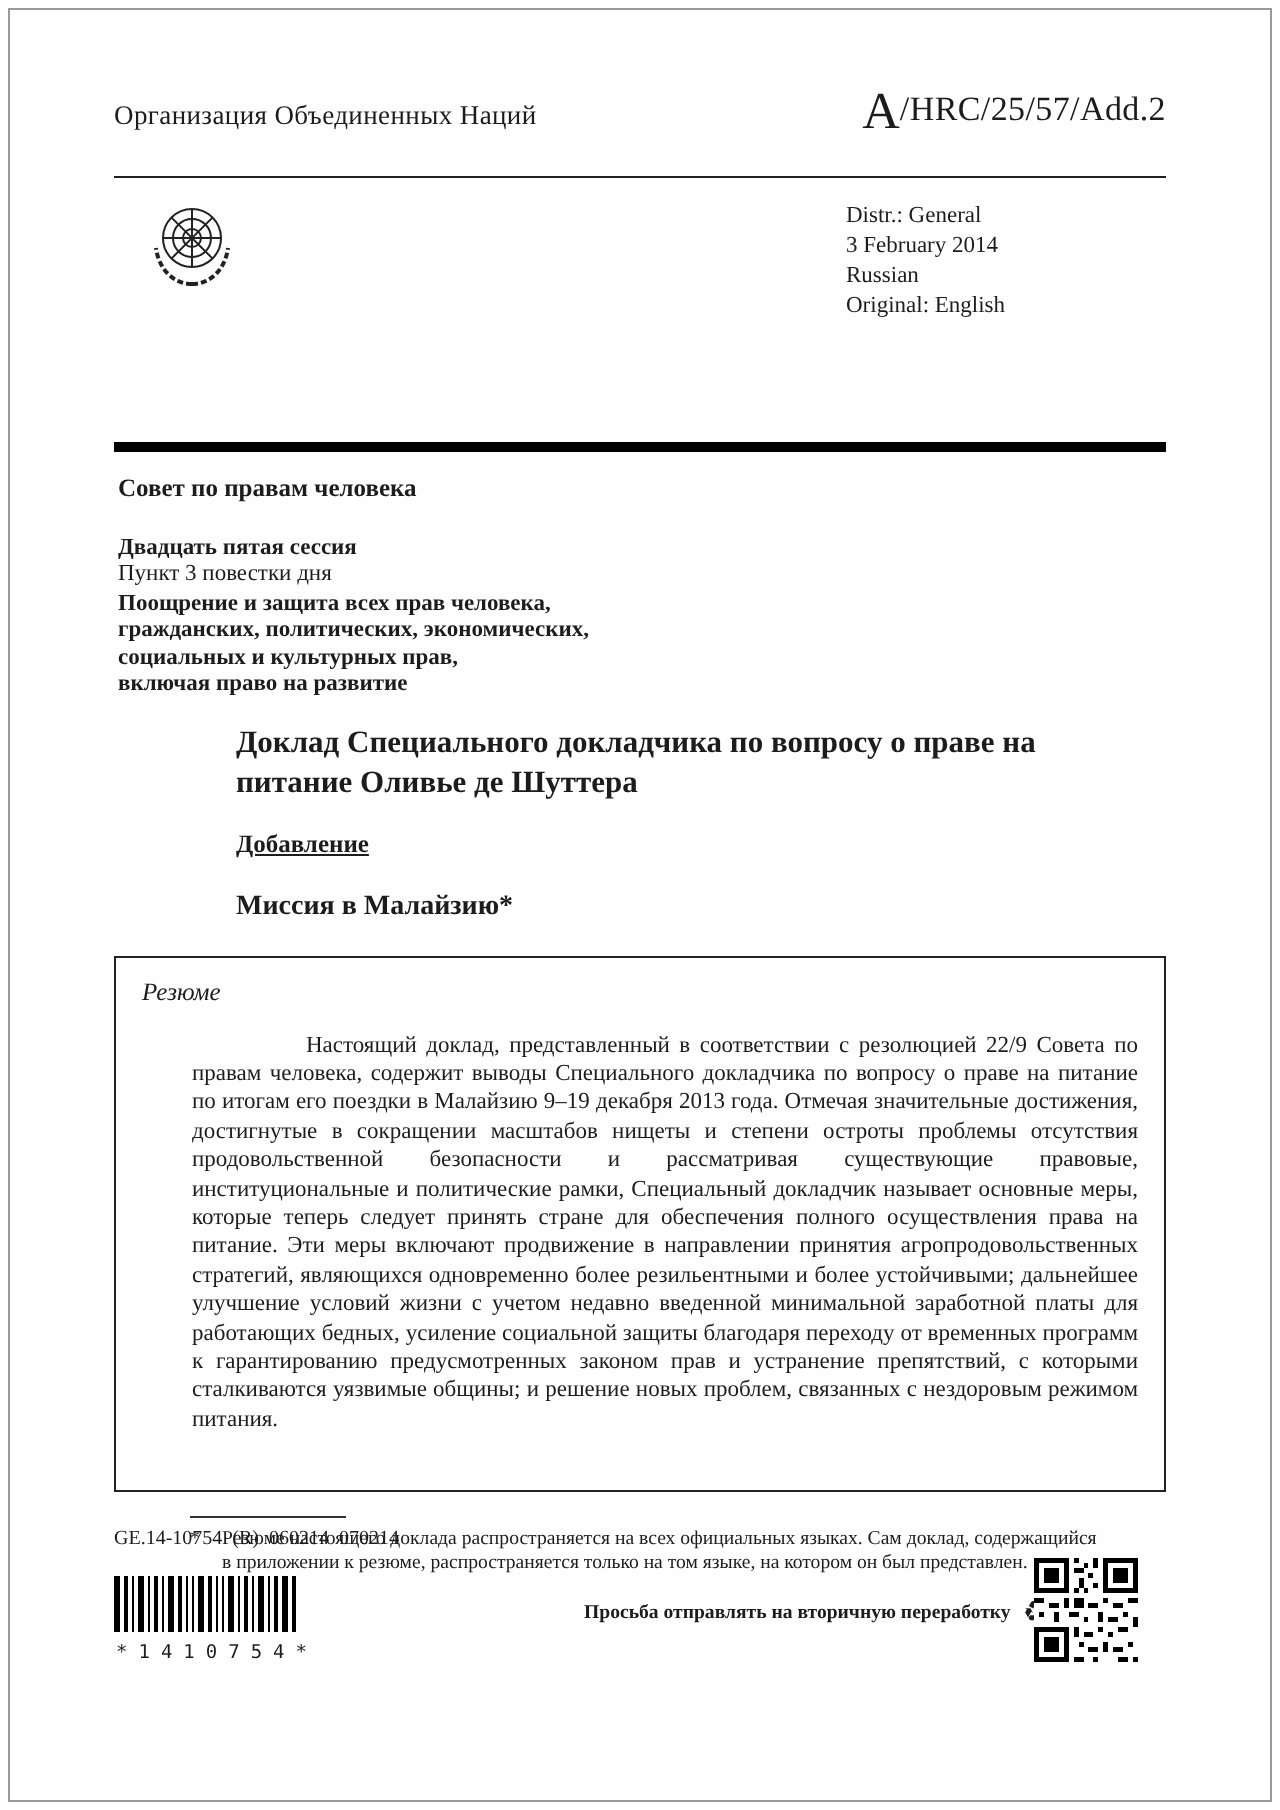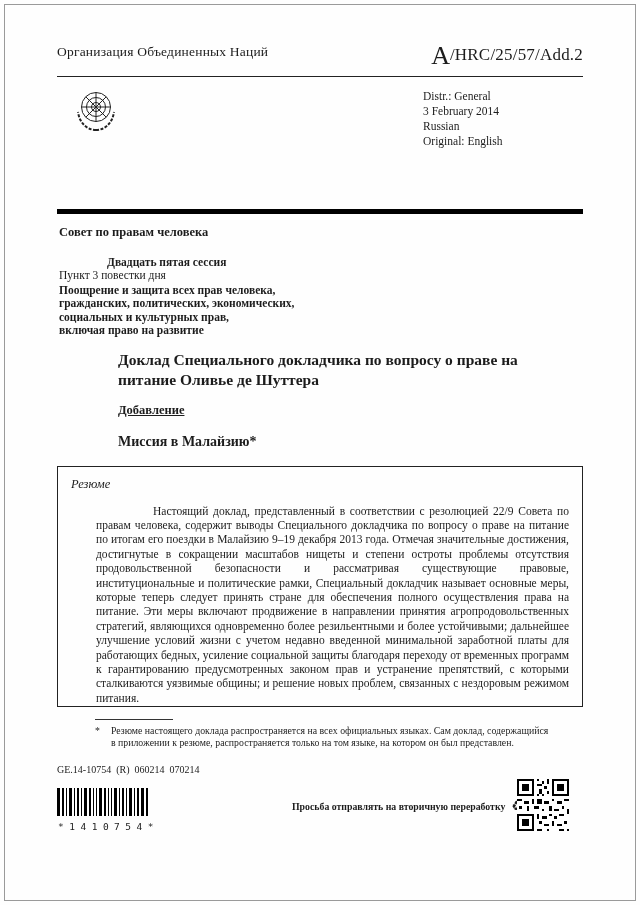--- a/index.html
+++ b/index.html
@@ -1,45 +1,45 @@
 <!DOCTYPE html>
 <html><head>
 <meta charset="utf-8">
 <style>
   * { margin:0; padding:0; box-sizing:border-box; }
   html,body { background:#ffffff; }
   body { width:640px; height:905px; font-family:"Liberation Serif", serif; color:#1c1c1c; }
   .page { position:relative; width:640px; height:905px; background:#fefefe; overflow:hidden; }
   .frame { position:absolute; inset:4px; border:1px solid #9a9a9a; pointer-events:none; }
 
-  .topline { display:flex; justify-content:space-between; align-items:flex-start; margin:44px 57px 0; padding-bottom:8px; border-bottom:1.4px solid #222;gap:16px; }
+  .topline { display:flex; justify-content:space-between; align-items:flex-end; margin:44px 57px 0; padding-bottom:20px; border-bottom:1.4px solid #222;gap:16px; }
   .org { font-size:13.5px; letter-spacing:0.2px; padding-bottom:2px; }
   .symbol { display:flex; align-items:flex-start; line-height:1; }
   .symbol-a { font-size:26px; line-height:24px; }
   .symbol-rest { font-size:17px; padding-top:2px; letter-spacing:0.2px; }
 
   .masthead { position:relative; margin:6px 57px 0; height:106px; }
   .emblem { position:absolute; left:16px; top:4px; }
   .assembly { position:absolute; left:73px; top:2px; font-size:19.5px; font-weight:bold; letter-spacing:0.3px; }
   .distr { position:absolute; left:366px; top:6px; font-size:11.5px; line-height:15px; }
 
   .blackbar { margin:20px 57px 0; height:5px; background:#000; }
 
   .council { margin:12px 57px 0 59px; font-size:11.5px; line-height:13.5px; }
   .council-name { font-size:12.5px; font-weight:bold; margin-bottom:16px; }
-  .session-line { font-weight:bold;margin-left:48px; }
+  .session-line { font-weight:bold; }
   .agenda-item { }
   .agenda-title { font-weight:bold; margin-top:1px; }
 
   .title-block { margin:12px 57px 0 118px; }
   .doc-title { font-size:15.5px; font-weight:bold; line-height:20px; width:440px; }
   .addendum { margin-top:13px; font-size:12.5px; font-weight:bold;text-decoration:underline; }
   .mission { margin-top:16px; font-size:14px; font-weight:bold; }
 
-  .summary-box { margin:16px 57px 0; border:1.2px solid #222; padding:10px 13px 1px 13px; }
+  .summary-box { margin:16px 57px 0; border:1.2px solid #222; padding:10px 13px 28px 13px; }
   .summary-heading { font-style:italic; font-size:12.5px; }
   .summary-text { margin:12px 0 0 25px; text-indent:57px; text-align:justify; font-size:11.5px; line-height:14.4px; }
 
   .footnote-area { margin:12px 0 0 95px; width:460px; }
   .footnote-sep { width:78px; border-top:1px solid #333; margin-bottom:5px; }
   .footnote { display:flex; font-size:9.8px; line-height:12.3px; }
   .footnote-marker { width:16px; flex:none; }
   .footnote-text { flex:1; }
 
   .ge-number { position:absolute; left:57px; top:764px; font-size:10px; white-space:pre; }

